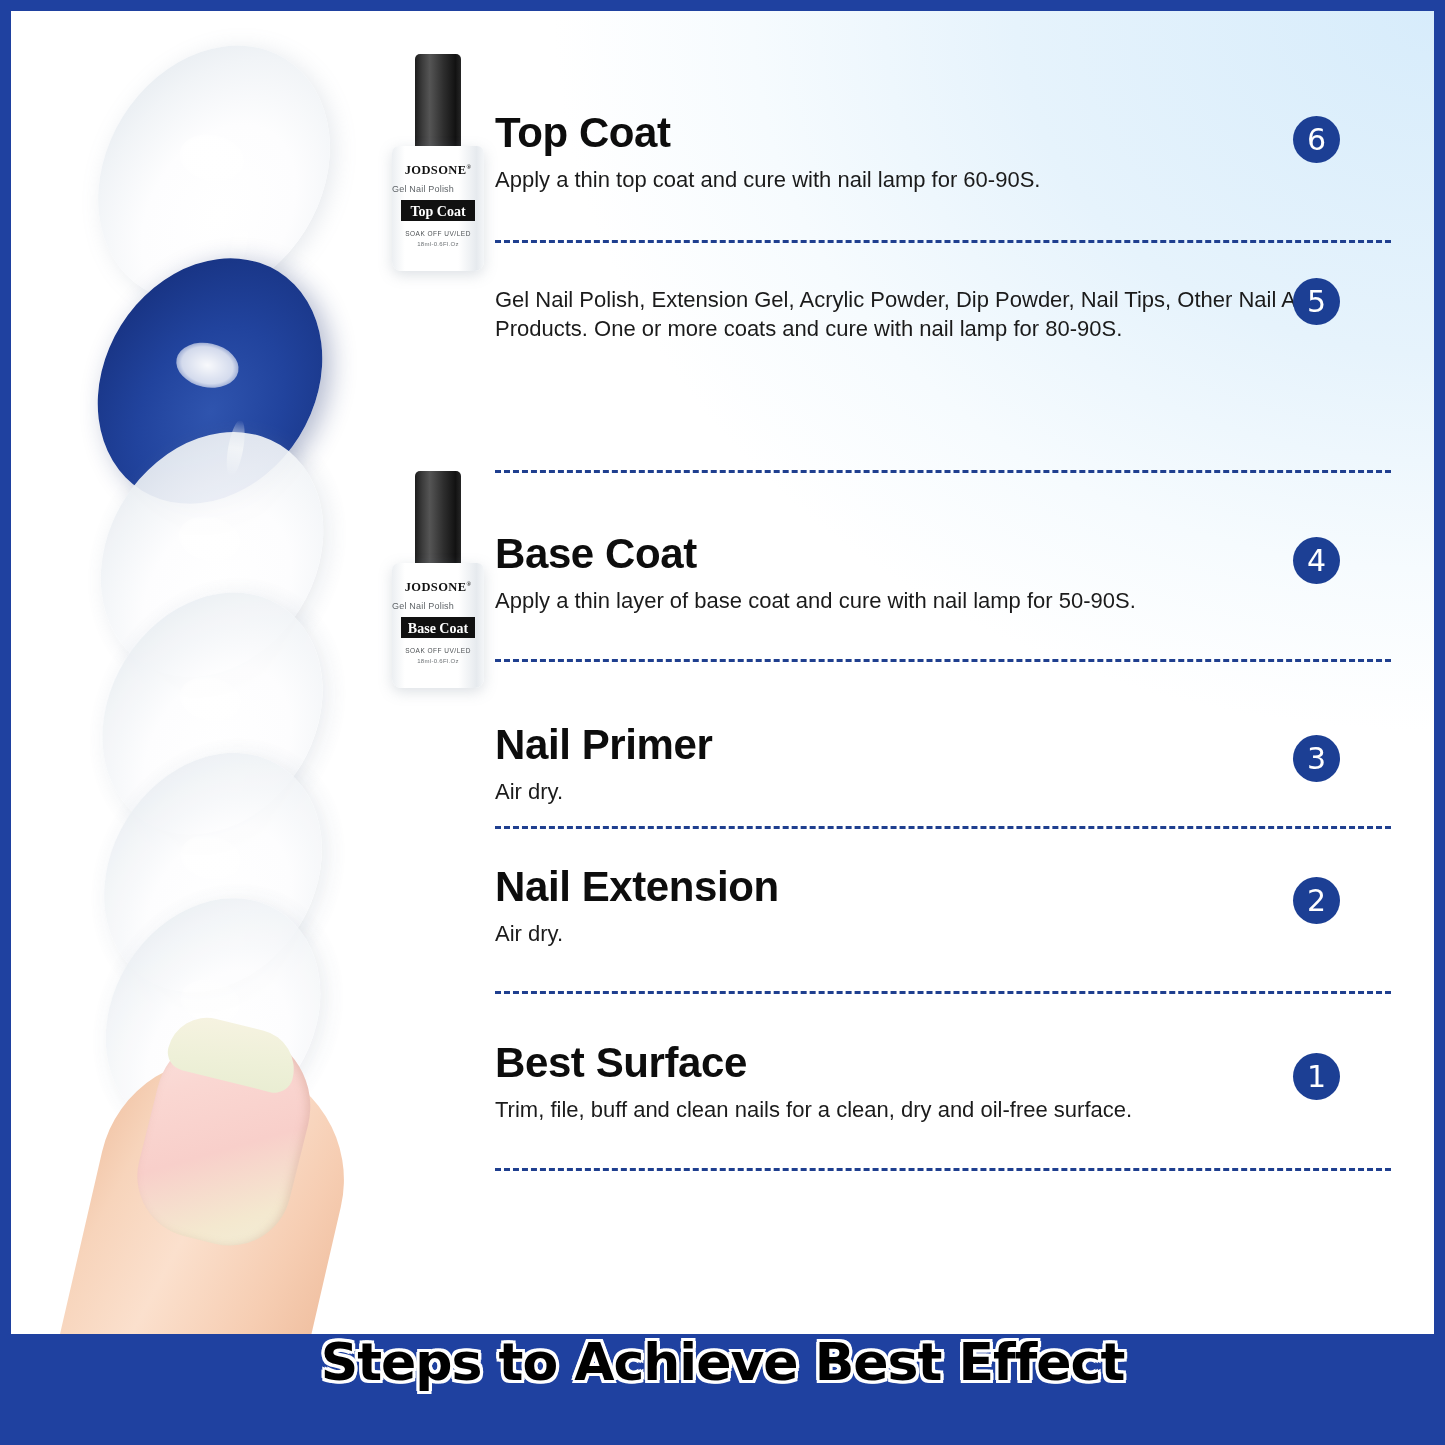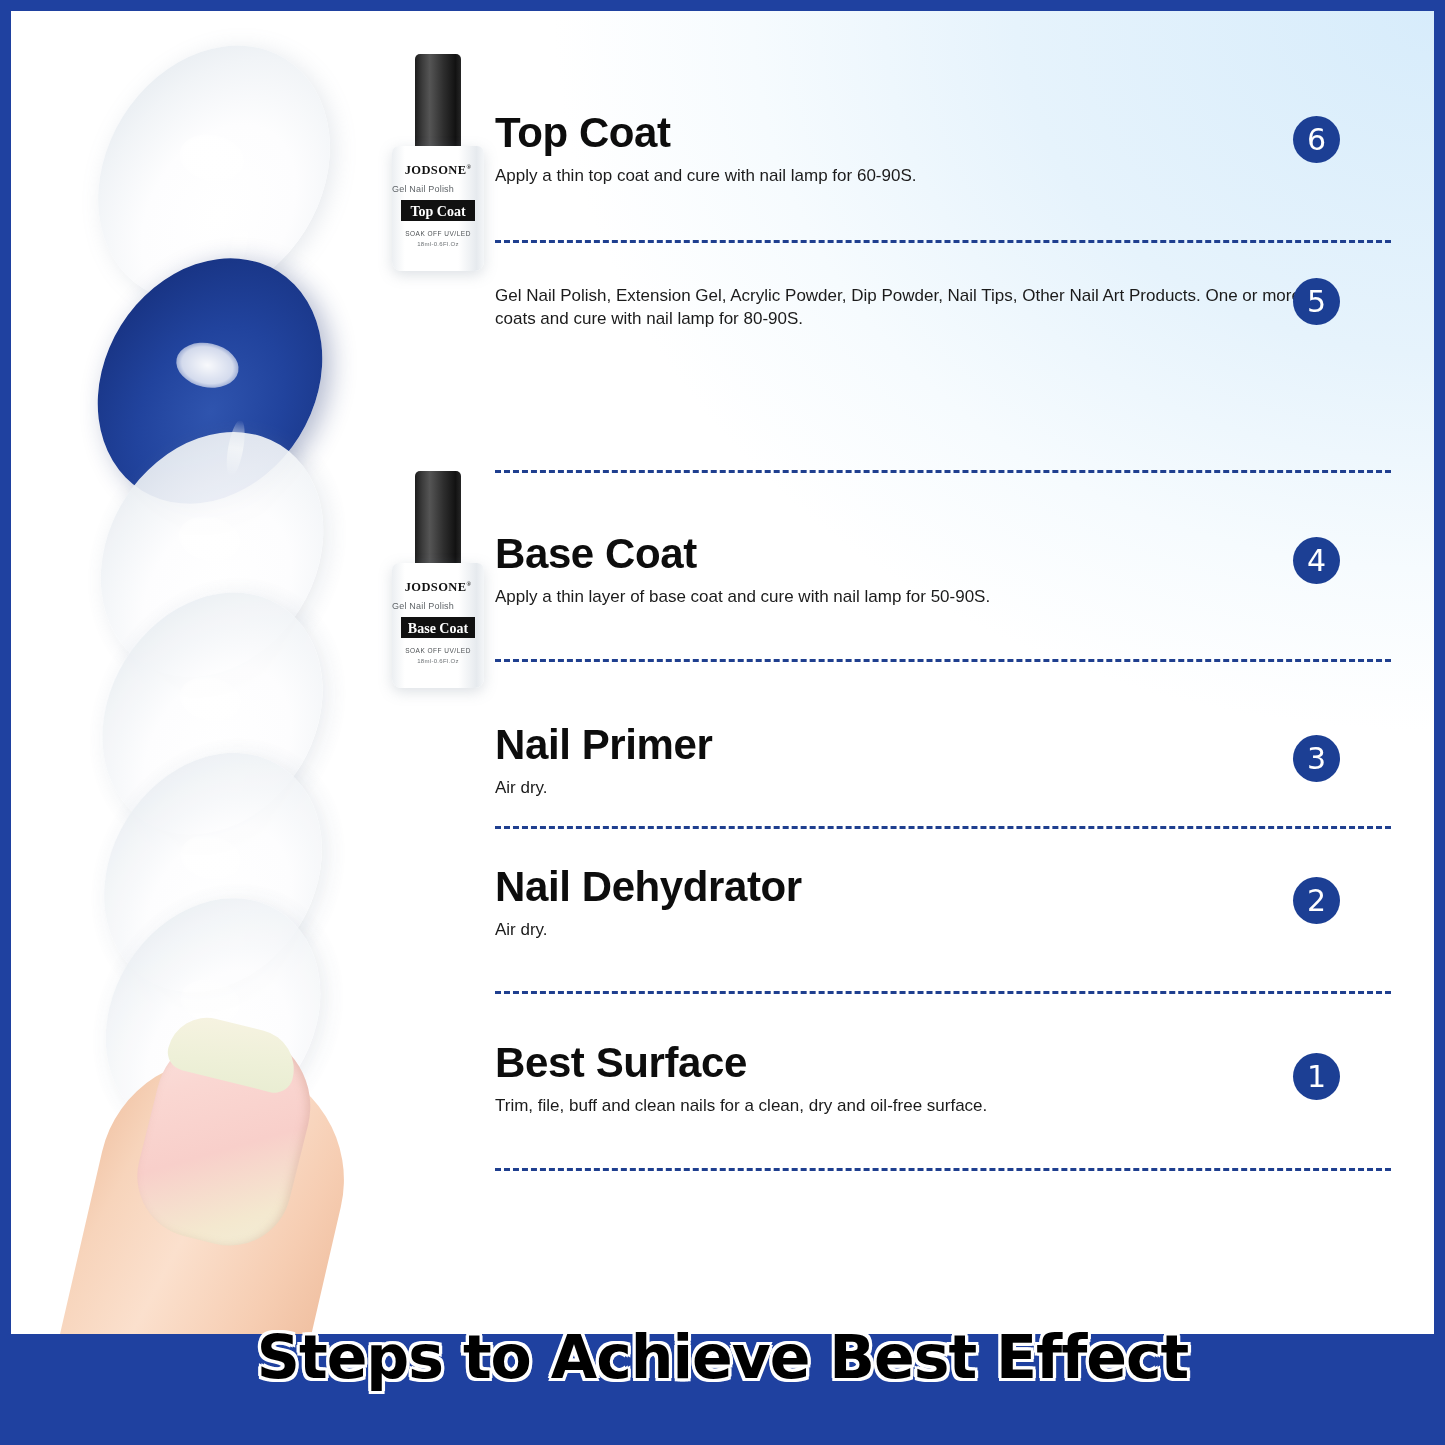--- a/index.html
+++ b/index.html
@@ -159,21 +159,21 @@
     margin:0;
     font-size:42px;
     font-weight:700;
     color:#0d0d0d;
     letter-spacing:-.4px;
     line-height:1.05;
     white-space:nowrap;
   }
   .step p{
     margin:10px 0 0 0;
-    font-size:17px;
+    font-size:22px;
     line-height:1.34;
     color:#1b1b1b;
     font-weight:400;
   }
   .badge{
     position:absolute;
     width:47px;height:47px;
     border-radius:50%;
     background:#1c3f94;
     color:#fff;
@@ -195,21 +195,21 @@
     left:0;bottom:0;
     width:1423px;height:100px;
     background:#1f41a0;
   }
   #banner-title{
     position:absolute;
     left:0;right:0;
     bottom:42px;
     text-align:center;
     font-family:"DejaVu Sans",sans-serif;
-    font-size:60px;
+    font-size:52px;
     font-weight:700;
     color:#000;
     letter-spacing:-1px;
     white-space:nowrap;
     text-shadow:
       -2.6px -2.6px 0 #fff, 2.6px -2.6px 0 #fff,
       -2.6px  2.6px 0 #fff, 2.6px  2.6px 0 #fff,
       -3.2px 0 0 #fff, 3.2px 0 0 #fff,
        0 -3.2px 0 #fff, 0 3.2px 0 #fff;
   }
@@ -303,21 +303,21 @@
       <div class="divider" style="top:648px;"></div>
 
       <div class="step" style="top:712px;">
         <h2>Nail Primer</h2>
         <p>Air dry.</p>
         <div class="badge" style="right:55px;top:12px;">3</div>
       </div>
       <div class="divider" style="top:815px;"></div>
 
       <div class="step" style="top:854px;">
-        <h2>Nail Dehydrator</h2>
+        <h2>Nail Extension</h2>
         <p>Air dry.</p>
         <div class="badge" style="right:55px;top:12px;">2</div>
       </div>
       <div class="divider" style="top:980px;"></div>
 
       <div class="step" style="top:1030px;">
         <h2>Best Surface</h2>
         <p>Trim, file, buff and clean nails for a clean, dry and oil-free surface.</p>
         <div class="badge" style="right:55px;top:12px;">1</div>
       </div>

